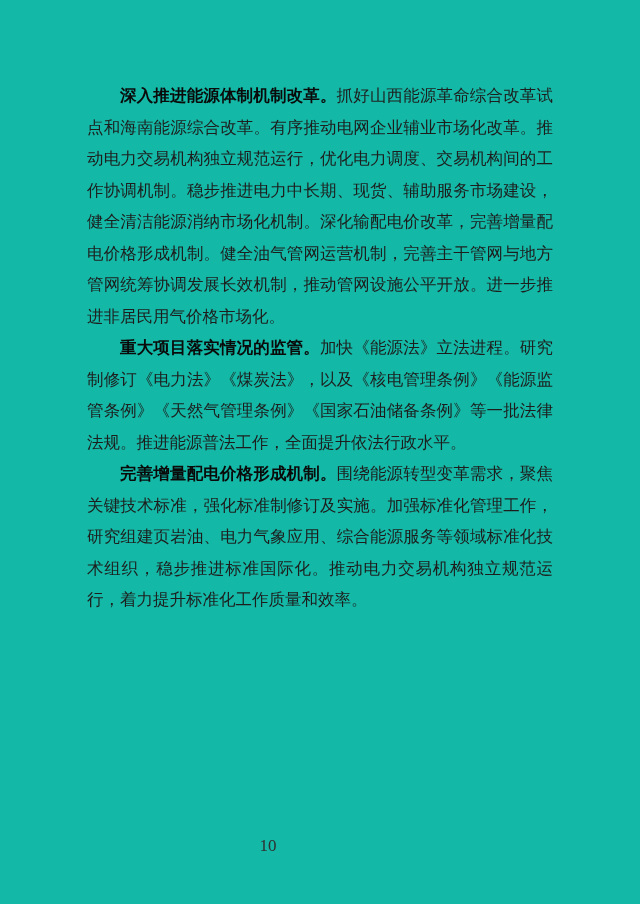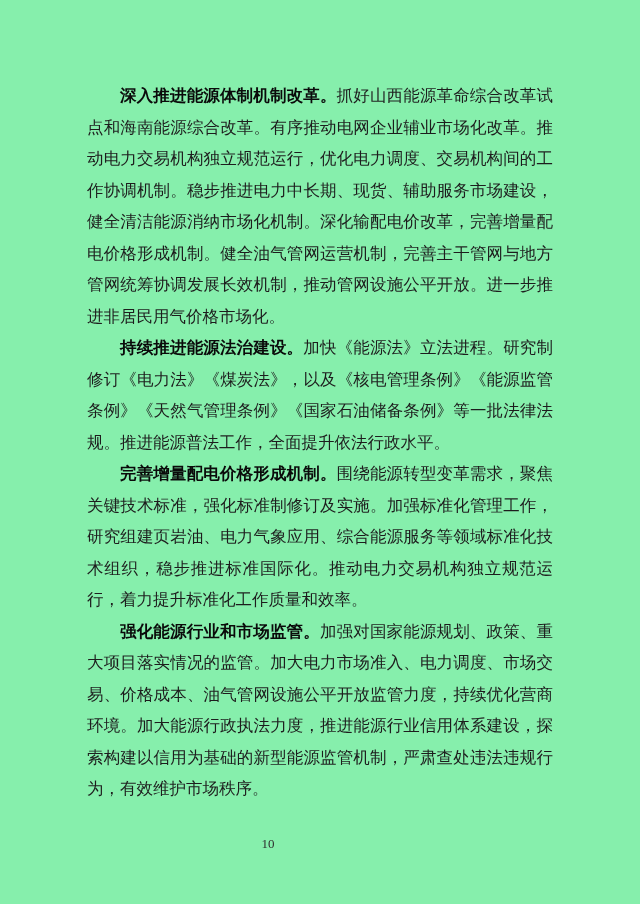--- a/index.html
+++ b/index.html
@@ -12,21 +12,21 @@
     background: #ffffff;
     position: relative;
     overflow: hidden;
   }
   .page {
     position: absolute;
     left: 0;
     top: 0;
     width: 640px;
     height: 904px;
-    background: #86efac;
+    background: #14b8a6;
   }
   .text-block {
     position: absolute;
     left: 87px;
     top: 80px;
     width: 466px;
   }
   .para {
     margin: 0;
     padding: 0;
@@ -42,35 +42,34 @@
     font-weight: bold;
     color: #0a0a0a;
     font-family: "Liberation Sans", sans-serif;
   }
   .footer {
     position: absolute;
     top: 836px;
     left: 0;
     width: 536px;
     text-align: center;
-    font-size: 13px;
+    font-size: 17px;
     color: #2f2f2f;
     font-family: "Liberation Serif", serif;
   }
 </style>
 </head>
 <body>
 
 <div class="page">
   <div class="text-block">
 
     <p class="para"><strong class="lead">深入推进能源体制机制改革。</strong><span>抓好山西能源革命综合改革试点和海南能源综合改革。有序推动电网企业辅业市场化改革。推动电力交易机构独立规范运行，优化电力调度、交易机构间的工作协调机制。稳步推进电力中长期、现货、辅助服务市场建设，健全清洁能源消纳市场化机制。深化输配电价改革，完善增量配电价格形成机制。健全油气管网运营机制，完善主干管网与地方管网统筹协调发展长效机制，推动管网设施公平开放。进一步推进非居民用气价格市场化。</span></p>
 
-    <p class="para"><strong class="lead">持续推进能源法治建设。</strong><span>加快《能源法》立法进程。研究制修订《电力法》《煤炭法》，以及《核电管理条例》《能源监管条例》《天然气管理条例》《国家石油储备条例》等一批法律法规。推进能源普法工作，全面提升依法行政水平。</span></p>
+    <p class="para"><strong class="lead">重大项目落实情况的监管。</strong><span>加快《能源法》立法进程。研究制修订《电力法》《煤炭法》，以及《核电管理条例》《能源监管条例》《天然气管理条例》《国家石油储备条例》等一批法律法规。推进能源普法工作，全面提升依法行政水平。</span></p>
 
     <p class="para"><strong class="lead">完善增量配电价格形成机制。</strong><span>围绕能源转型变革需求，聚焦关键技术标准，强化标准制修订及实施。加强标准化管理工作，研究组建页岩油、电力气象应用、综合能源服务等领域标准化技术组织，稳步推进标准国际化。推动电力交易机构独立规范运行，着力提升标准化工作质量和效率。</span></p>
 
-    <p class="para"><strong class="lead">强化能源行业和市场监管。</strong><span>加强对国家能源规划、政策、重大项目落实情况的监管。加大电力市场准入、电力调度、市场交易、价格成本、油气管网设施公平开放监管力度，持续优化营商环境。加大能源行政执法力度，推进能源行业信用体系建设，探索构建以信用为基础的新型能源监管机制，严肃查处违法违规行为，有效维护市场秩序。</span></p>
 
   </div>
 
   <div class="footer">10</div>
 </div>
 
 </body></html>

